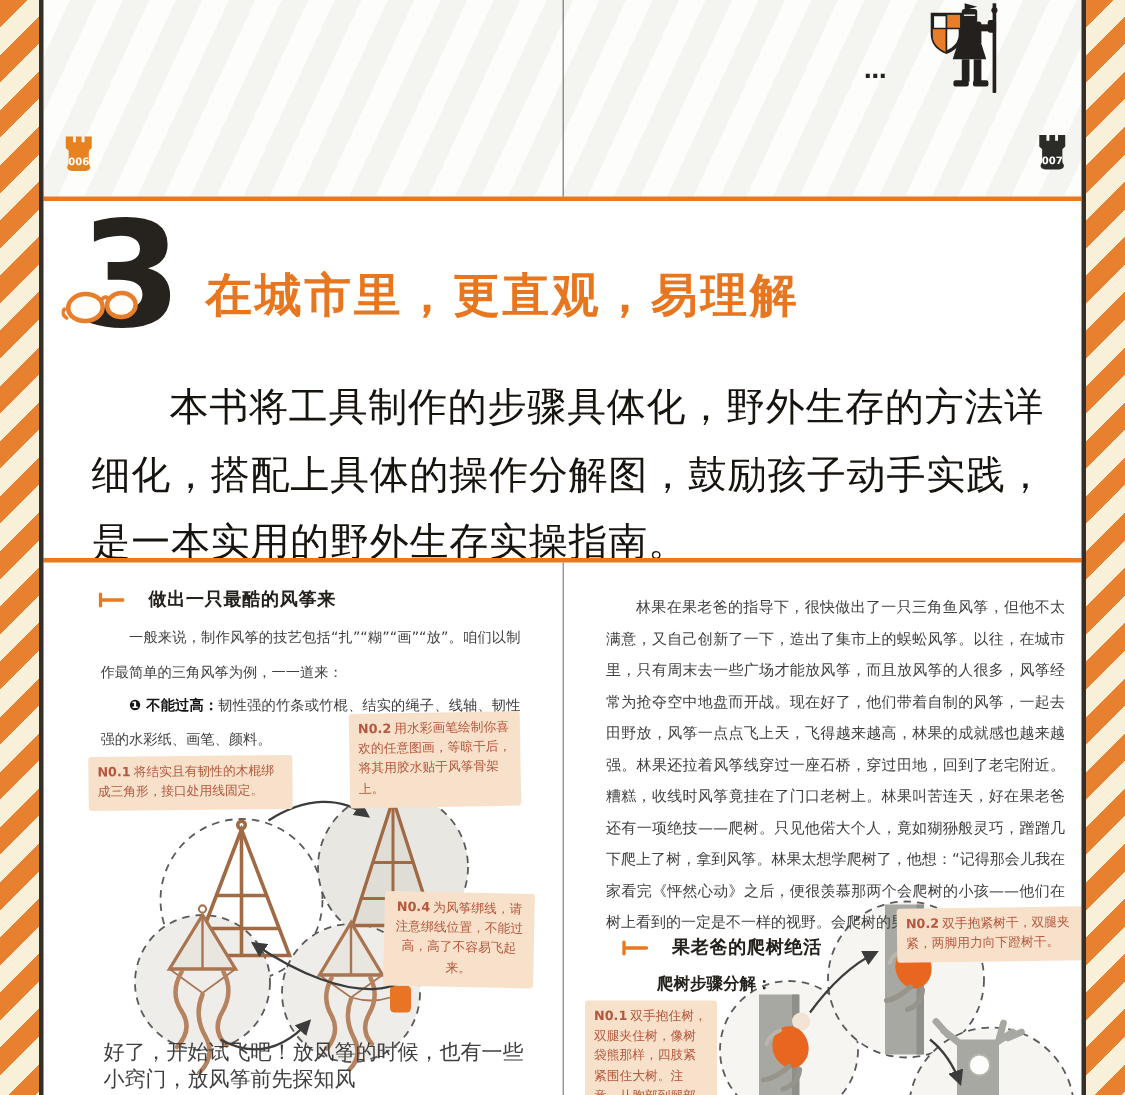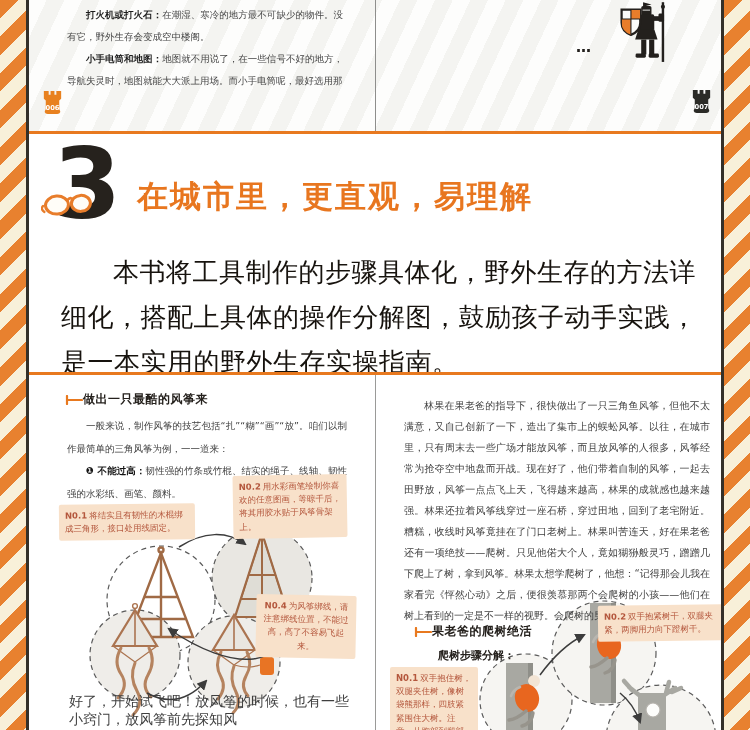--- a/index.html
+++ b/index.html
@@ -46,21 +46,21 @@
   .feature-body{position:absolute;left:16px;top:100px;width:656px;margin:16px;font-size:26px;
            line-height:45px;color:#17130e;text-indent:2em;letter-spacing:.5px;}
 
   
   .bottom-spread{position:relative;height:355px;background:#fff;}
   .bottom-spread .spread-divider{background:#9a9a98;}
   .panel{position:absolute;top:0;bottom:0;width:346px;overflow:hidden;}
   .panel-l{left:0;} .panel-r{left:347px;}
   .diagram{position:absolute;left:0;top:0;z-index:1;}
 
-  .sec-title{position:absolute;display:flex;align-items:center;gap:0;z-index:2;}
+  .sec-title{position:absolute;display:flex;align-items:center;gap:16px;z-index:2;}
   .sec-title .dash{width:18px;height:10px;}
   .sec-title .t{font-size:12px;font-weight:bold;color:#25211d;letter-spacing:.5px;}
 
   .kite-text{position:absolute;left:38px;top:40px;width:280px;z-index:2;font-size:9.5px;
              line-height:22.5px;color:#3f3f3f;text-align:justify;}
   .kite-text p{margin:0;text-indent:2em;}
   .kite-text b{color:#141414;}
 
   .note{position:absolute;z-index:3;background:#f8e1ca;color:#b4573d;font-size:8.5px;
         line-height:1.55;padding:5px 6px;border-radius:2px;}
@@ -83,24 +83,20 @@
 <body>
 
 <div class="canvas">
   <div class="stripe stripe-left"></div>
   <div class="stripe stripe-right"></div>
 
   <div class="content">
 
     <section class="top-spread">
       <div class="half half-l">
-        <div class="bk-text">
-          <p><b>打火机或打火石：</b><span>在潮湿、寒冷的地方最不可缺少的物件。没有它，野外生存会变成空中楼阁。</span></p>
-          <p><b>小手电筒和地图：</b><span>地图就不用说了，在一些信号不好的地方，导航失灵时，地图就能大大派上用场。而小手电筒呢，最好选用那</span></p>
-        </div>
         <div class="badge badge-006">
           <svg viewBox="0 0 26 28">
             <path d="M4 2h5v4h2v-4h4v4h2v-4h5v8l-2 2v9q3 4-2 5h-10q-5-1-2-5v-9l-2-2z" fill="#e8811f"></path>
             <text x="13" y="22" font-size="7" font-weight="bold" fill="#fff" text-anchor="middle">006</text>
           </svg>
         </div>
       </div>
       <div class="spread-divider"></div>
       <div class="half half-r">
         <span class="dots">…</span>

